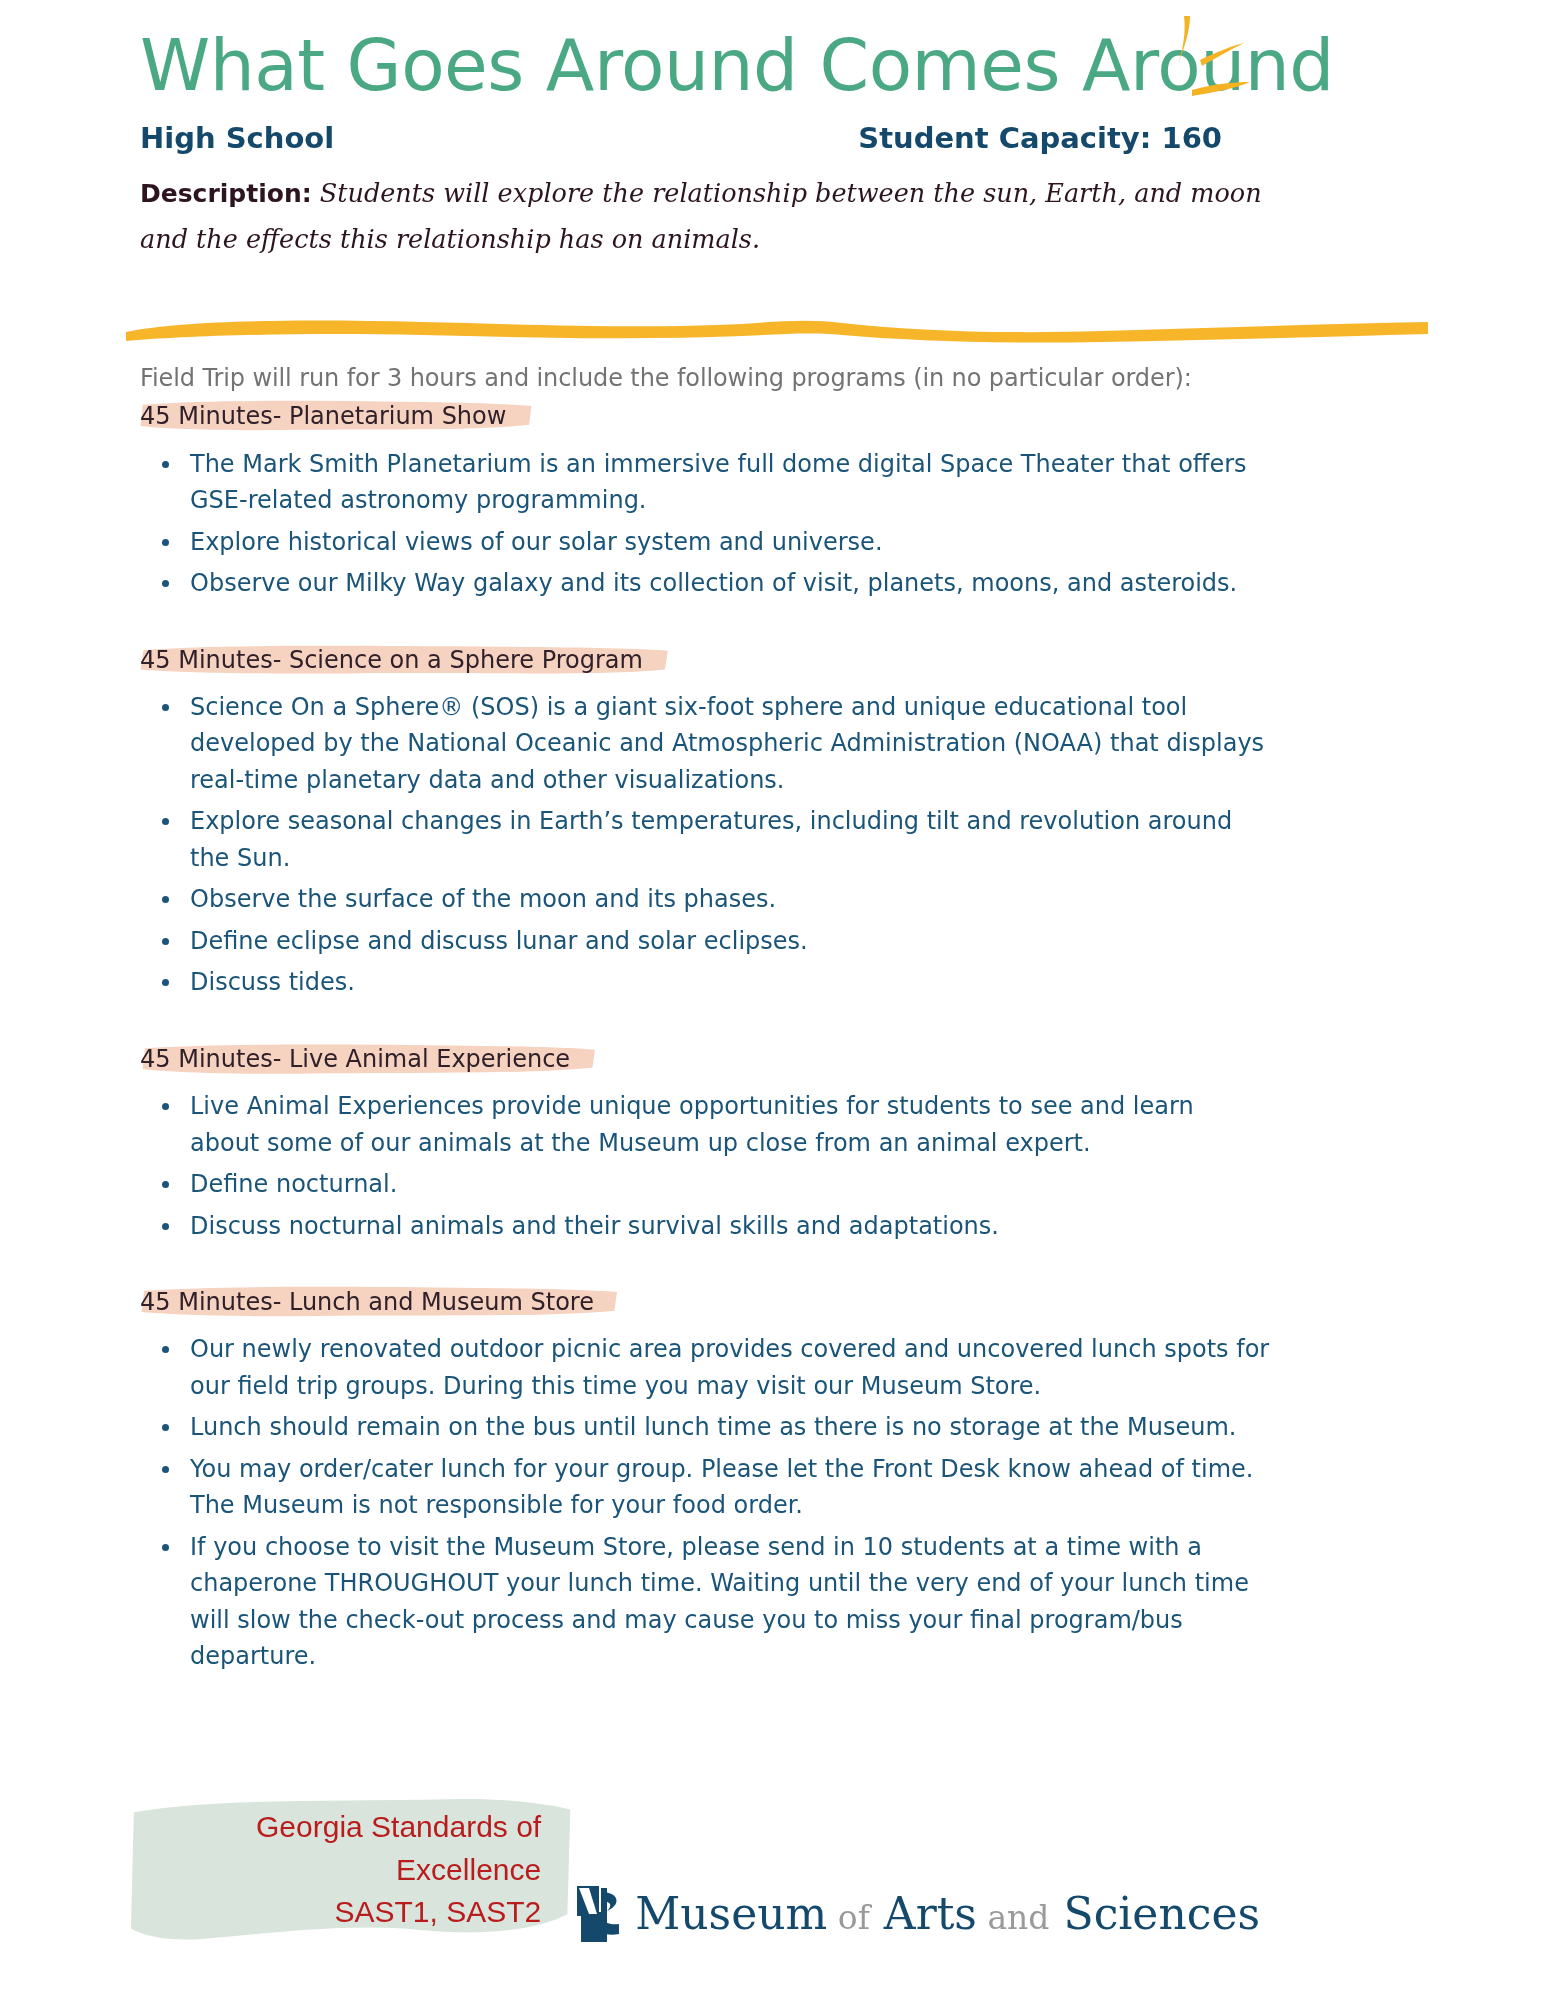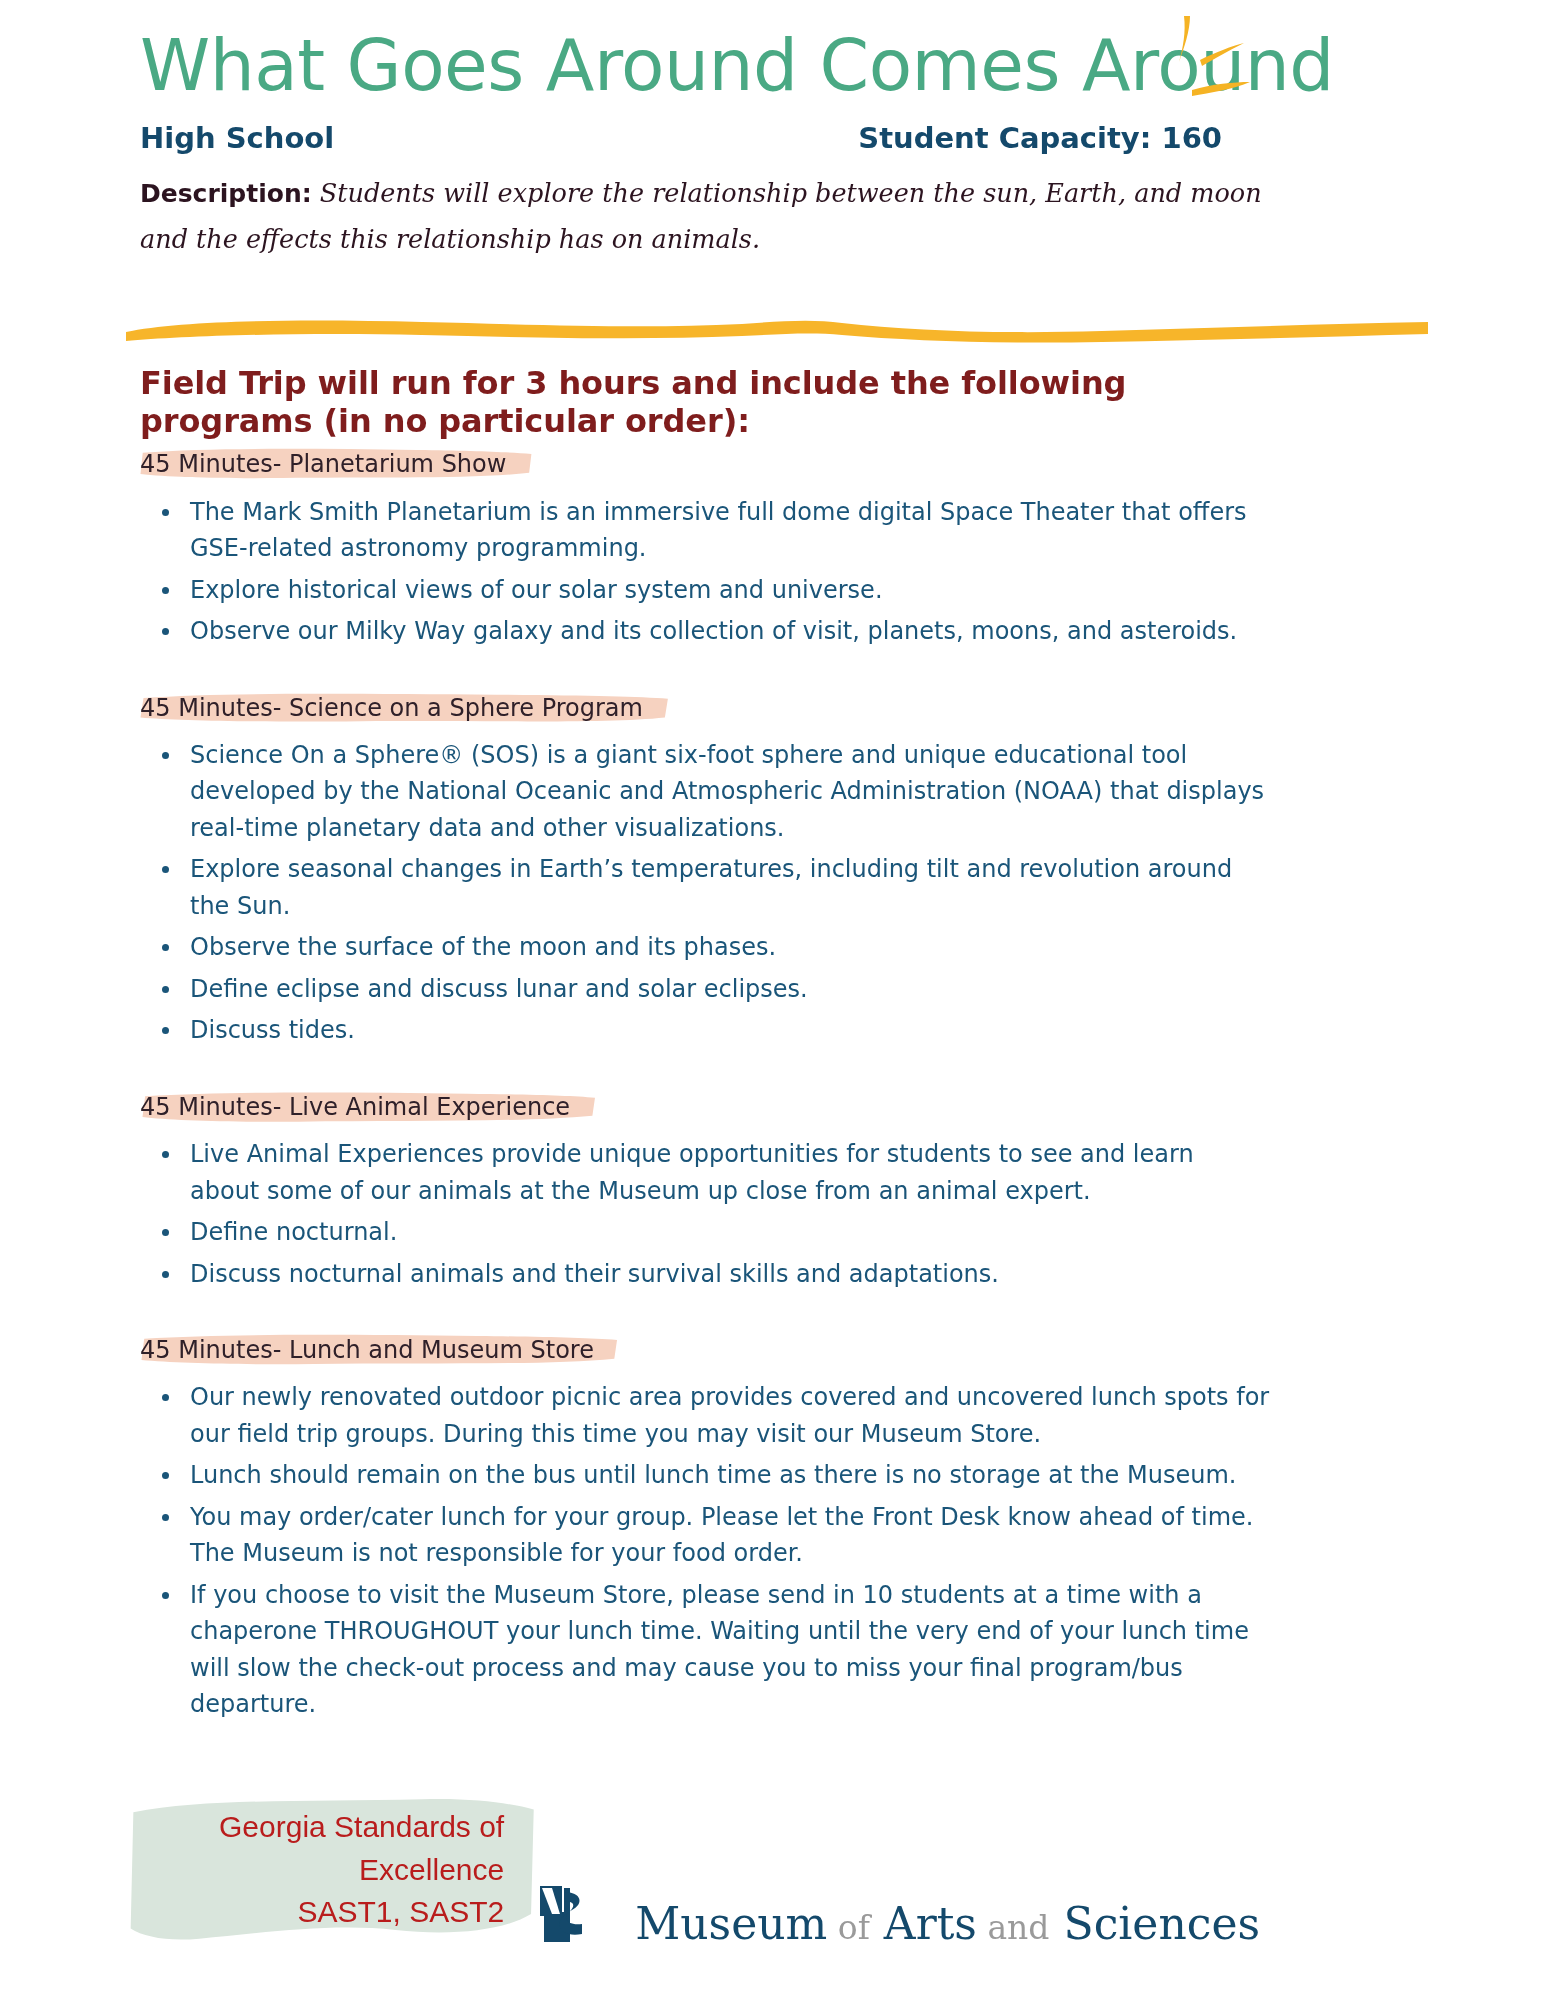--- a/index.html
+++ b/index.html
@@ -87,23 +87,23 @@
   .rule-wrap {
     margin-top: 48px;
     height: 36px;
     margin-left: -18px;
   }
   .rule-wrap svg { display: block; }
 
   
   .intro-line {
     font-family: "DejaVu Sans", sans-serif;
-    font-weight: bold;
-    font-size: 32px;
-    color: #7f1d1d;
+    font-weight: normal;
+    font-size: 24px;
+    color: #737373;
     margin-top: 18px;
     letter-spacing: -0.1px;
   }
 
   .program {
     margin-top: 6px;
   }
   .program + .program { margin-top: 40px; }
 
   .program-heading {
@@ -179,24 +179,23 @@
     font-family: "Liberation Sans", sans-serif;
     font-size: 30px;
     line-height: 1.42;
     color: #b91c1c;
     white-space: pre-line;
     text-align: right;
   }
 
   .logo {
     display: flex;
-    align-items: flex-end;
+    align-items: center;
     margin-bottom: 6px;
     margin-right: 10px;
-    gap: 37px;
   }
   .logo-mark {
     width: 52px;
     height: 64px;
     margin-right: 8px;
     flex: none;
   }
   .logo-text {
     font-family: "DejaVu Serif", serif;
     font-size: 44px;

